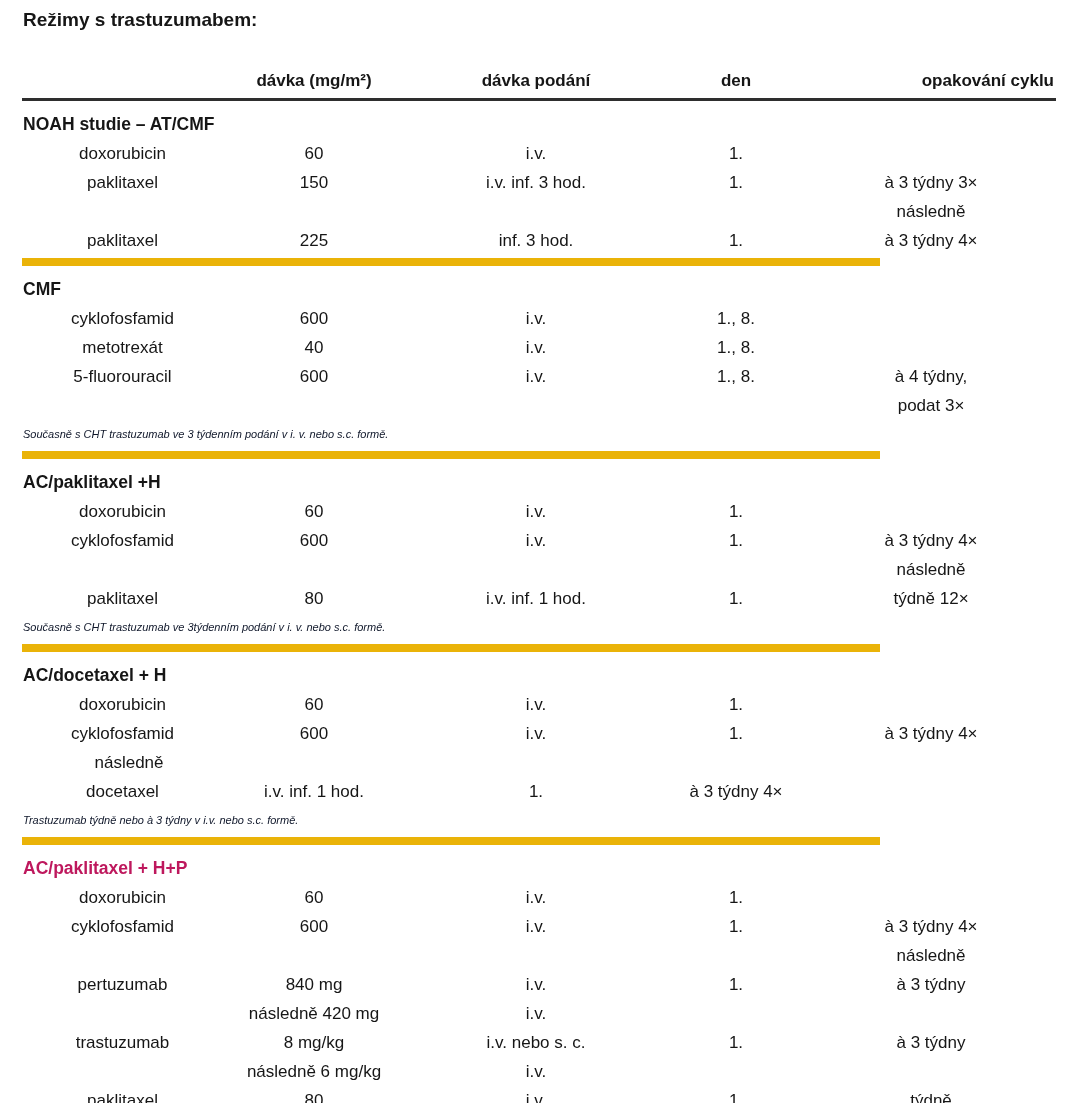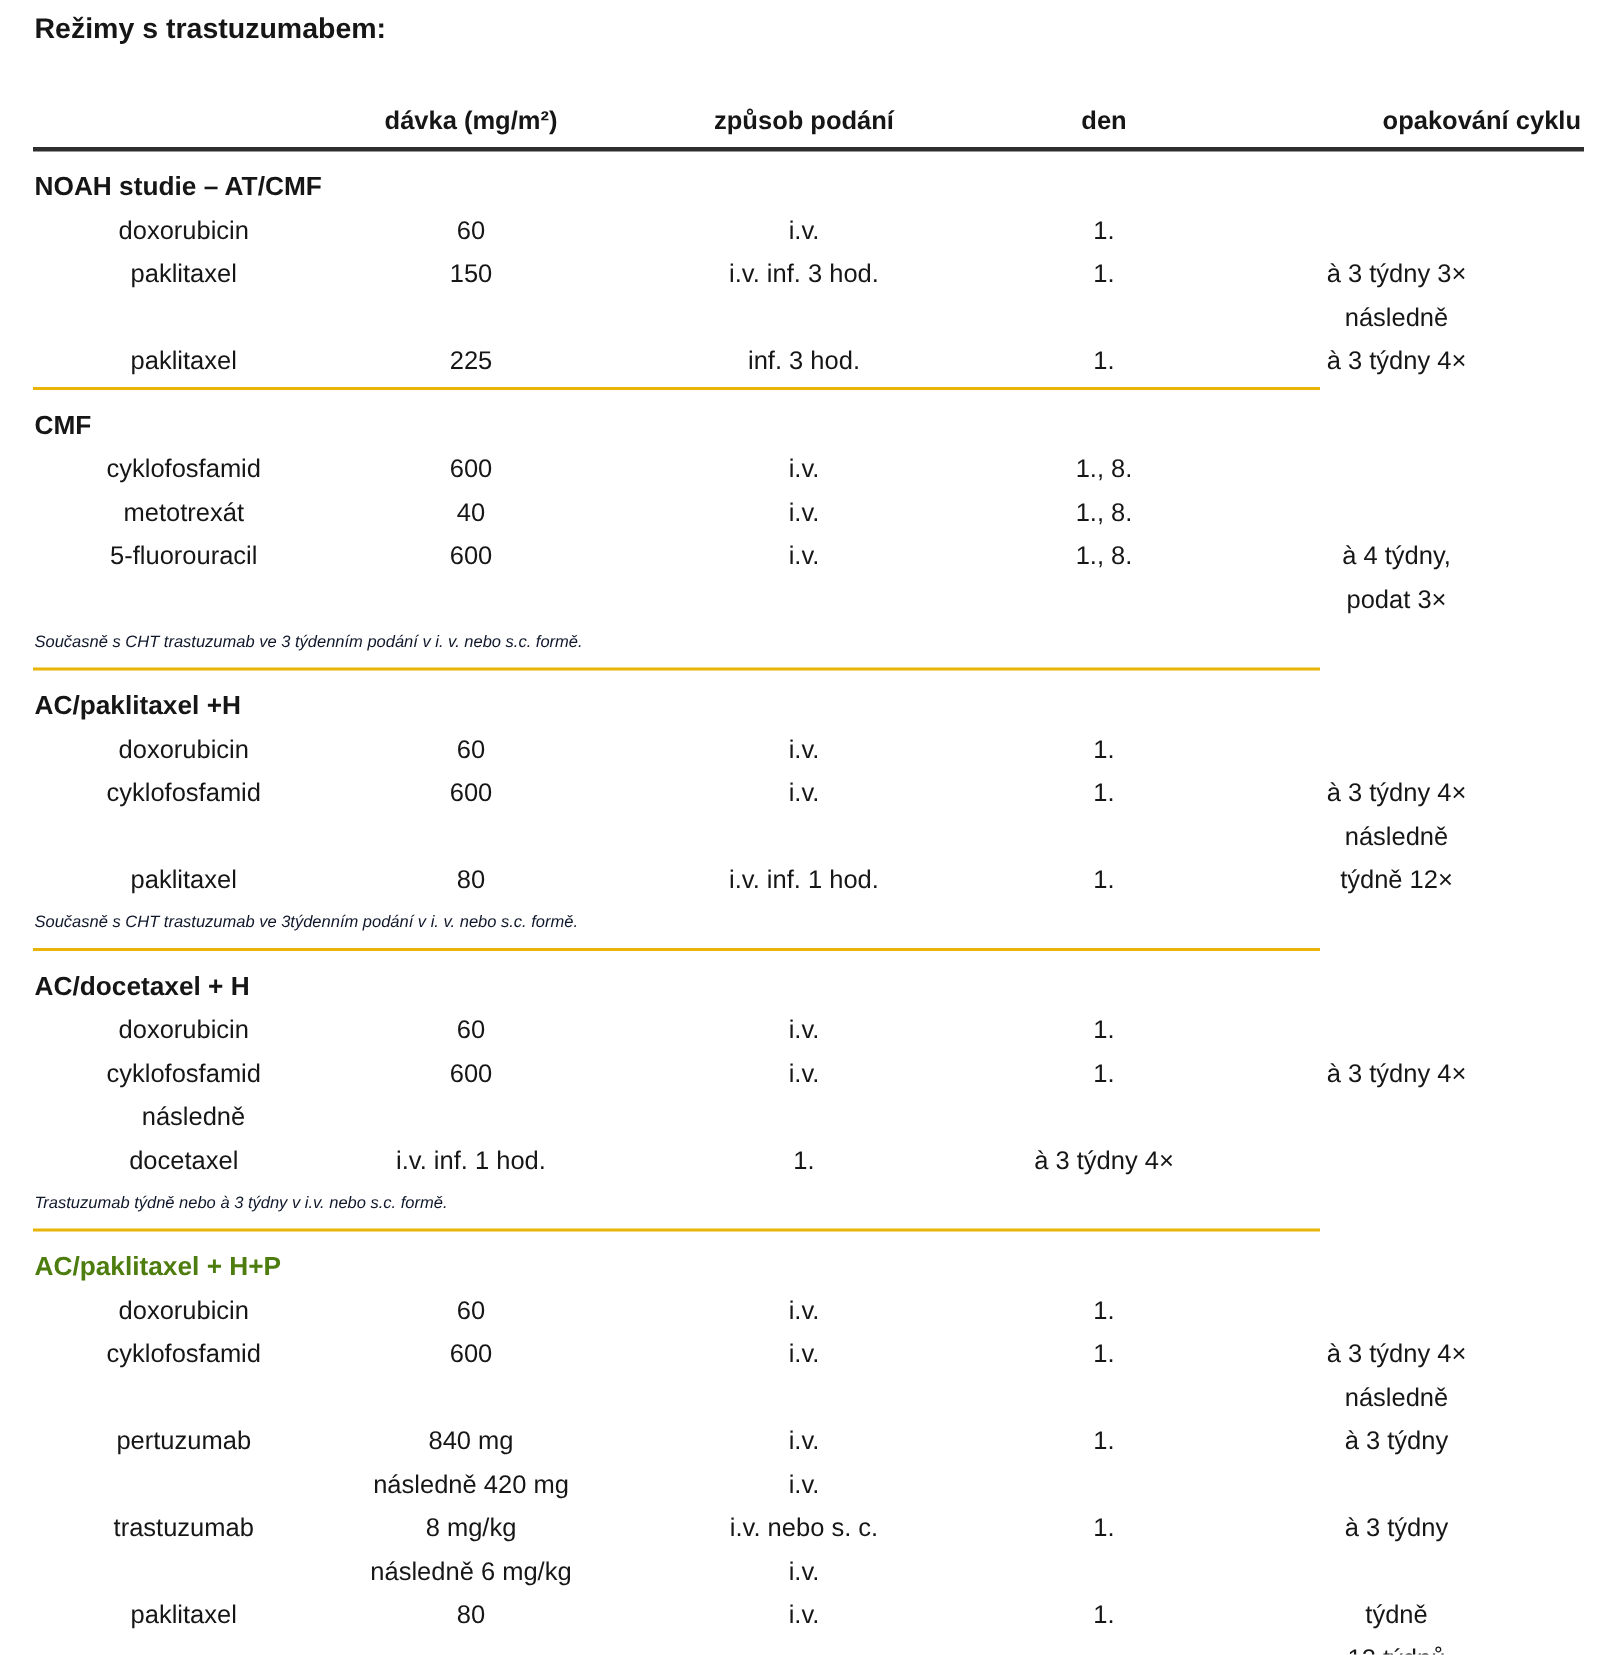--- a/index.html
+++ b/index.html
@@ -34,21 +34,21 @@
     padding-bottom: 5px;
     border-bottom: 3px solid #2e2e2e;
     align-items: end;
     margin-top: 31px;
   }
   .header-cell { text-align: center; }
   .header-cell.hc1 { text-align: left; }
   .header-cell.hc5 { text-align: right; padding-right: 2px; }
 
   .section {
-    border-bottom: 2px solid #eab308;
+    border-bottom: 8px solid #eab308;
     padding: 10px 0 3px 0;
   }
   .section:last-child { border-bottom: 2px solid #555555; }
 
   .section-heading {
     font-size: 17.5px;
     font-weight: bold;
     line-height: 26px;
     margin-bottom: 2px;
     padding-left: 1px;
@@ -72,21 +72,21 @@
 </head>
 <body>
 
 <div class="page">
 
   <div class="doc-title">Režimy s trastuzumabem:</div>
 
   <div class="grid-row header-row">
     <div class="header-cell hc1"></div>
     <div class="header-cell hc2">dávka (mg/m²)</div>
-    <div class="header-cell hc3">způsob podání</div>
+    <div class="header-cell hc3">dávka podání</div>
     <div class="header-cell hc4">den</div>
     <div class="header-cell hc5">opakování cyklu</div>
   </div>
 
   <div id="sections-container">
       <section class="section">
         <div class="section-heading">NOAH studie – AT/CMF</div>
         <div class="grid-row row">
           <div class="cell c1">doxorubicin</div>
           <div class="cell c2">60</div>
@@ -205,21 +205,21 @@
         </div>
         <div class="grid-row row">
           <div class="cell c1">docetaxel</div>
           <div class="cell c3">i.v. inf. 1 hod.</div>
           <div class="cell c4">1.</div>
           <div class="cell c5">à 3 týdny 4×</div>
         </div>
         <div class="note">Trastuzumab týdně nebo à 3 týdny v i.v. nebo s.c. formě.</div>
       </section>
       <section class="section">
-        <div class="section-heading" style="color: #4d7c0f;">AC/paklitaxel + H+P</div>
+        <div class="section-heading" style="color: #be185d;">AC/paklitaxel + H+P</div>
         <div class="grid-row row">
           <div class="cell c1">doxorubicin</div>
           <div class="cell c2">60</div>
           <div class="cell c3">i.v.</div>
           <div class="cell c4">1.</div>
           <div class="cell c5"></div>
         </div>
         <div class="grid-row row">
           <div class="cell c1">cyklofosfamid</div>
           <div class="cell c2">600</div>

